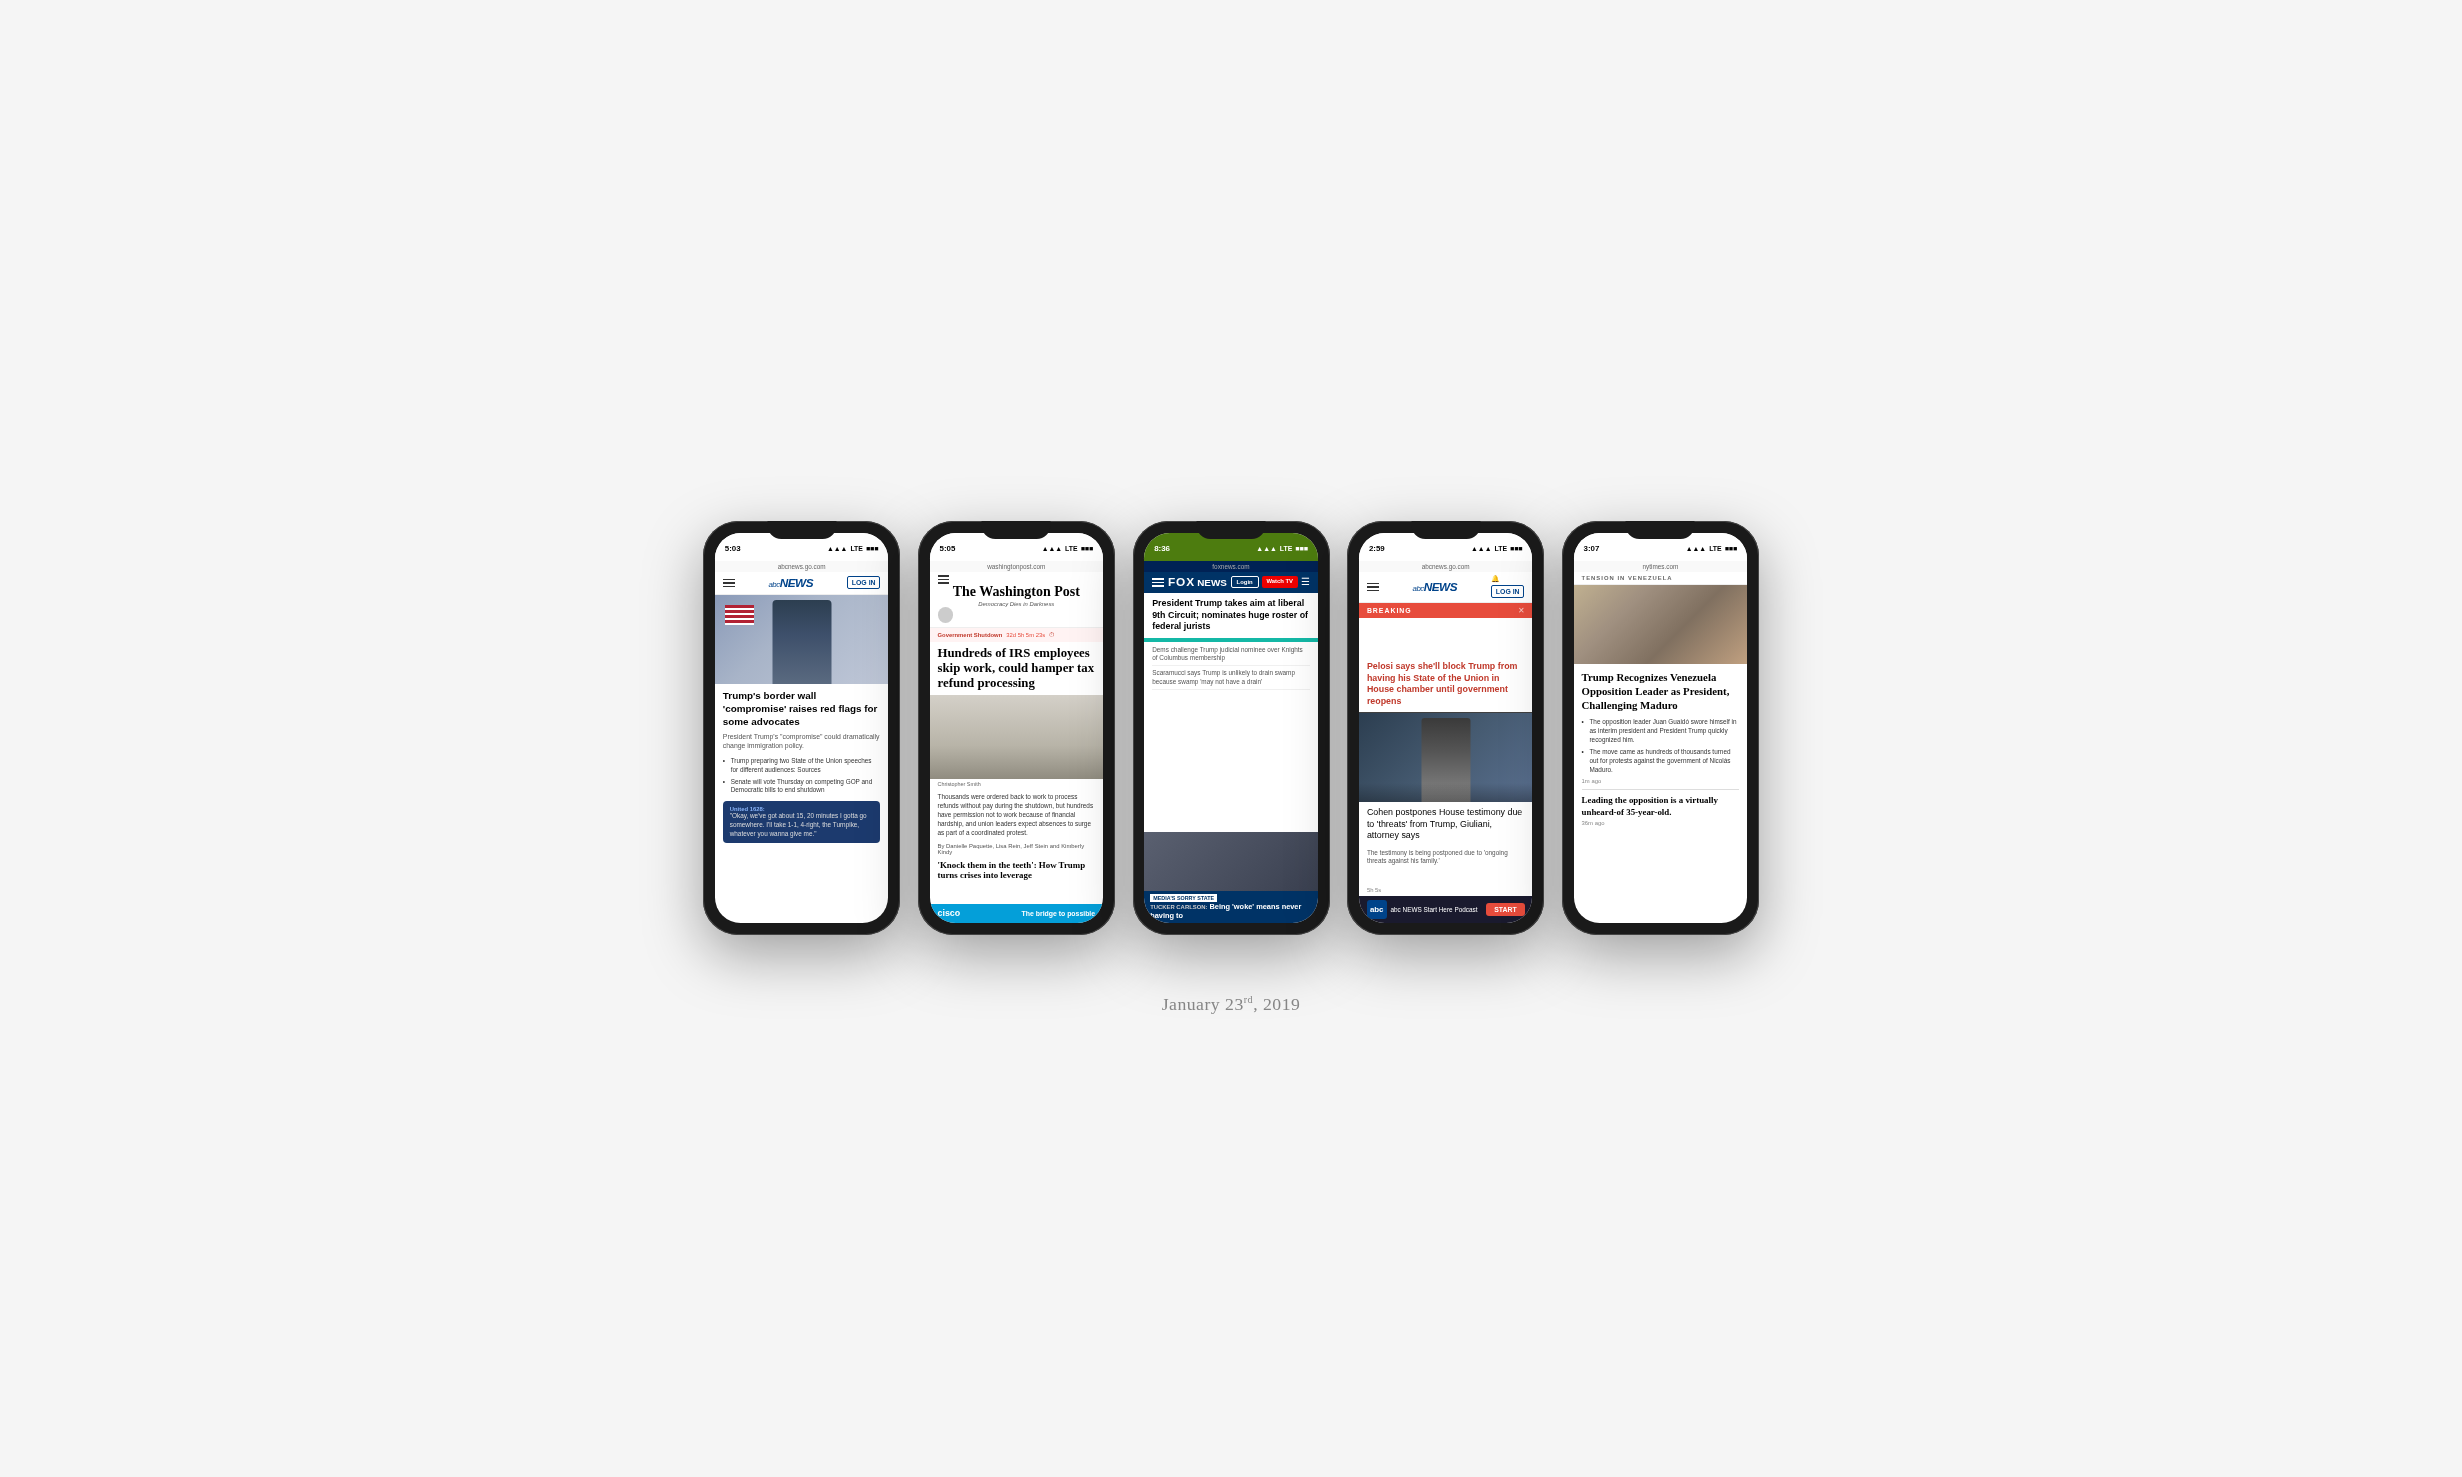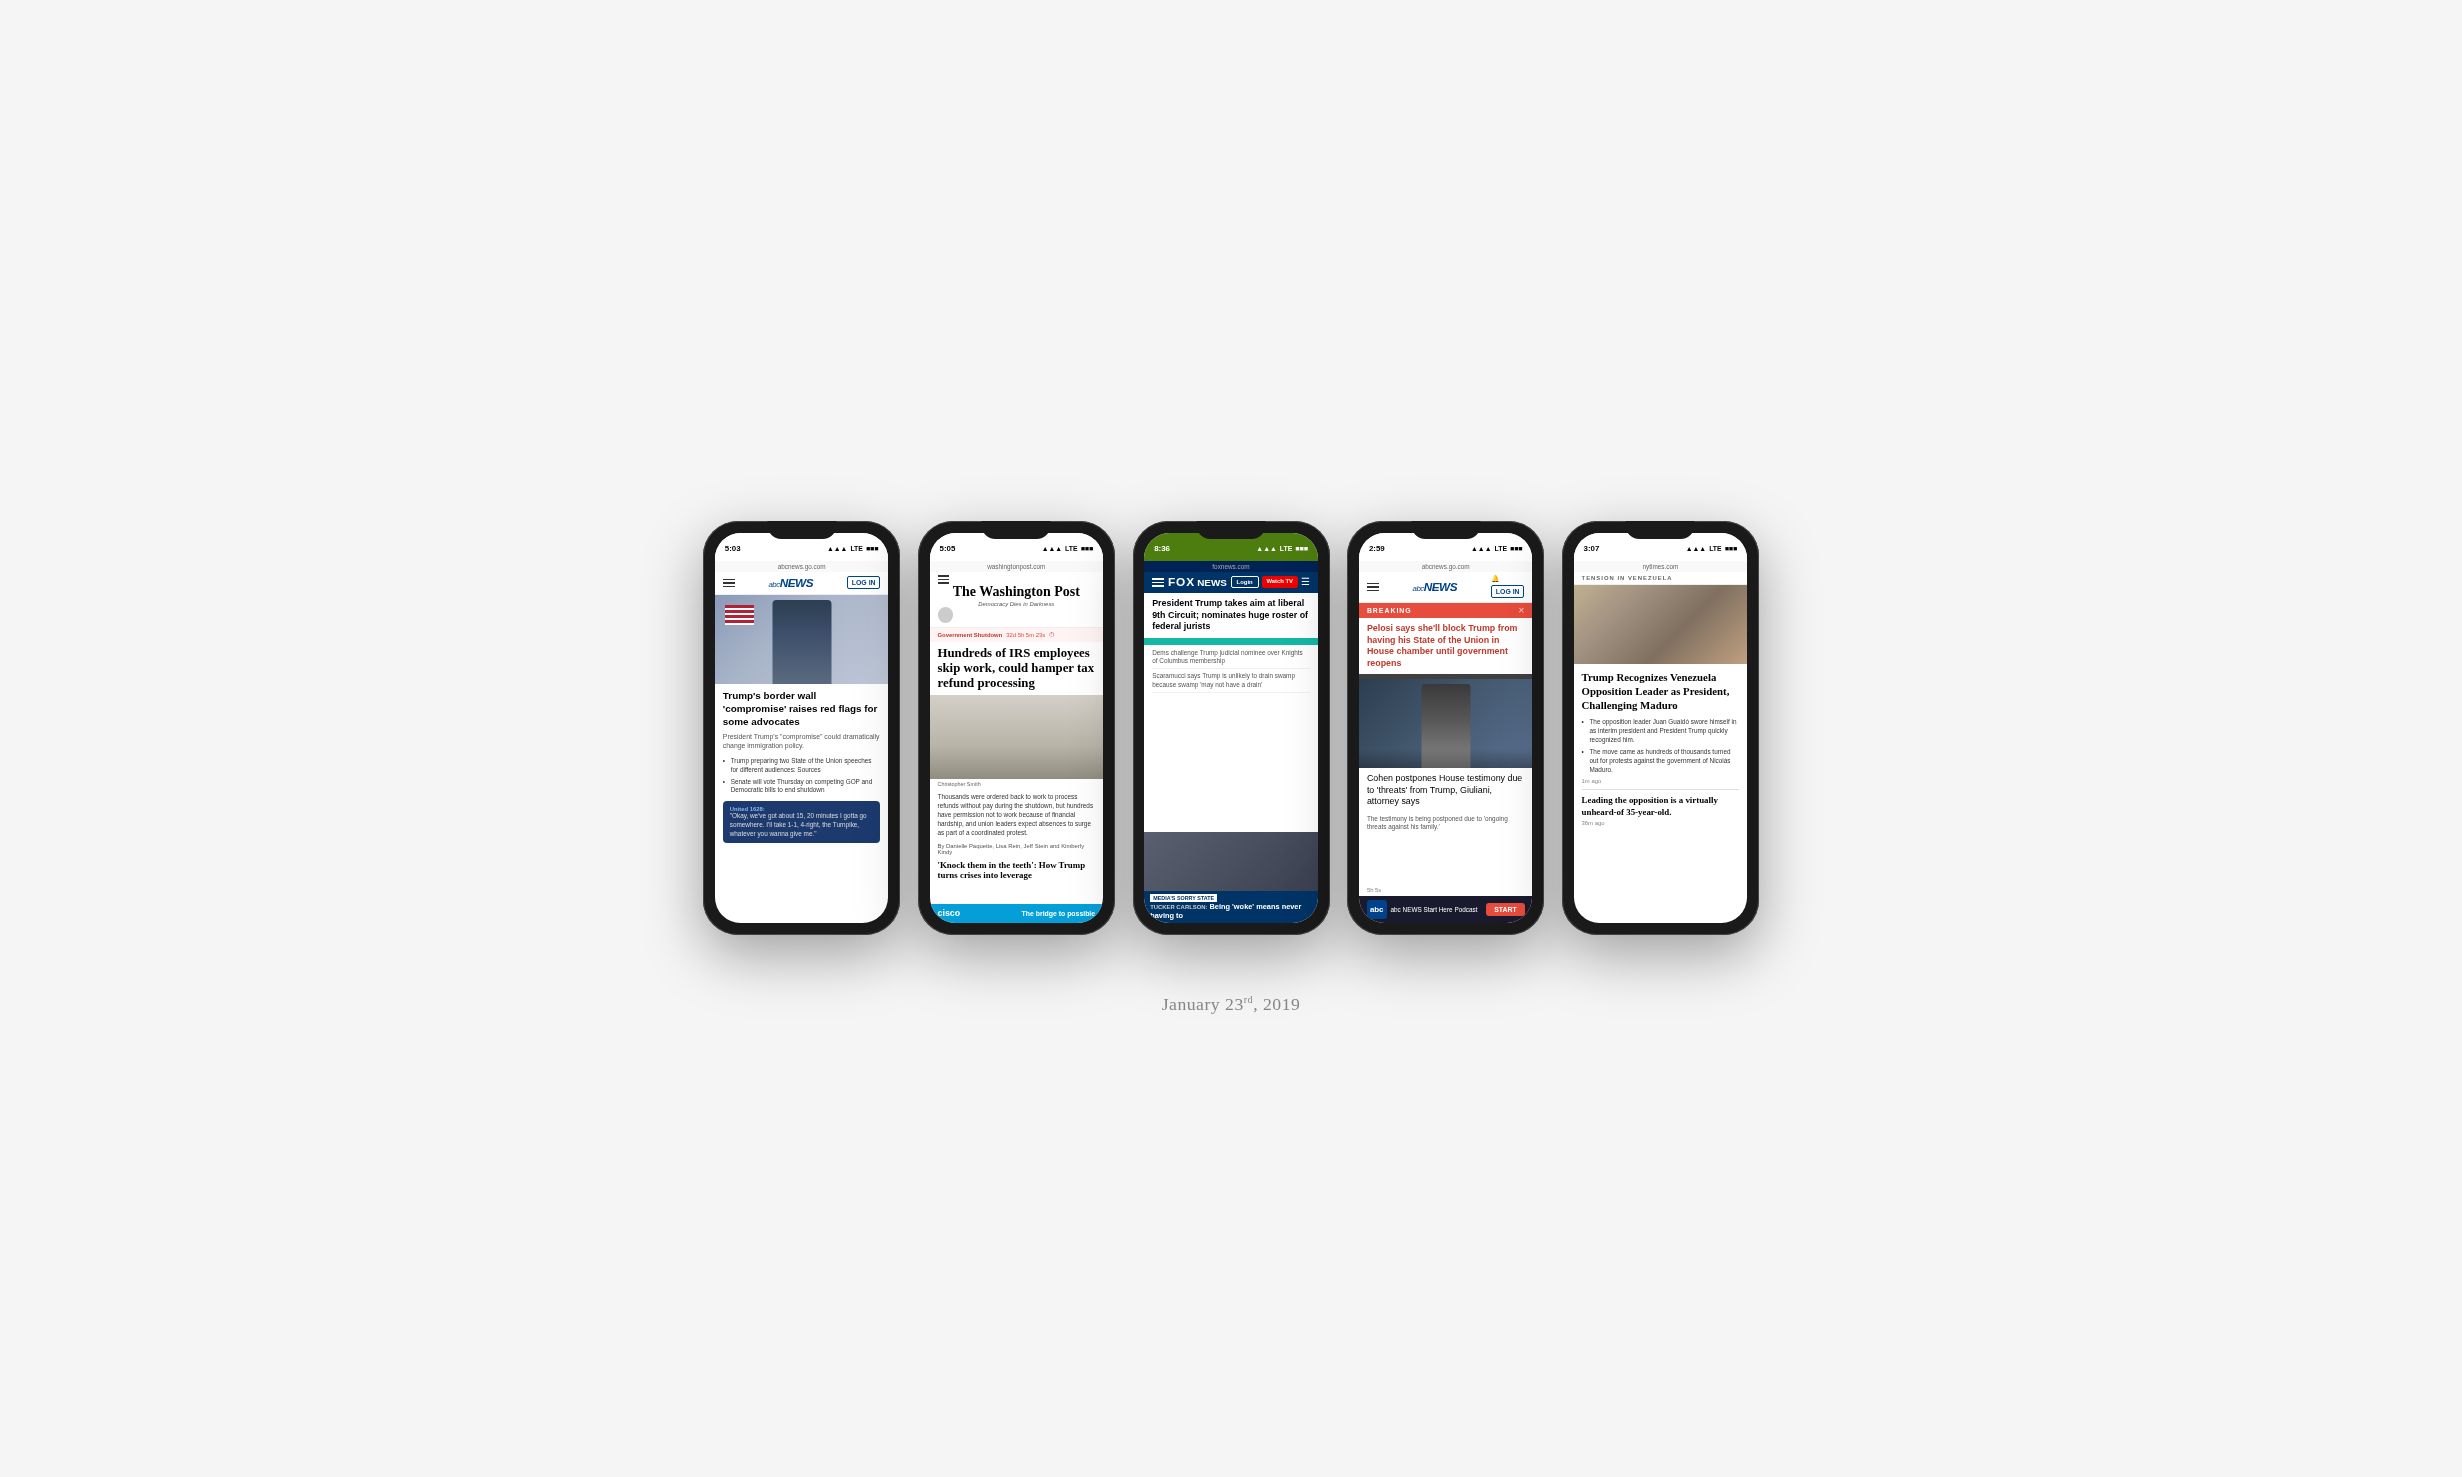--- a/index.html
+++ b/index.html
@@ -361,21 +361,21 @@
     }
     .p3-judges-text {
       color: #fff;
       font-size: 7.9px;
       font-weight: 900;
       letter-spacing: 0.5px;
       text-transform: uppercase;
     }
     .p3-main-headline {
       padding: 4.9px 7.9px;
-      border-bottom: 7px solid #14b8a6;
+      border-bottom: 4px solid #14b8a6;
       flex-shrink: 0;
     }
     .p3-main-h {
       font-size: 8.9px;
       font-weight: 700;
       color: #000;
       line-height: 1.3;
     }
     .p3-sub-items {
       padding: 3.9px 7.9px;
@@ -441,22 +441,23 @@
     .p4-breaking-x {
       font-size: 7.9px;
       color: rgba(255,255,255,0.7);
     }
     .p4-breaking-headline {
       padding: 4.9px 7.9px;
       font-size: 8.9px;
       font-weight: 700;
       color: #c0392b;
       line-height: 1.3;
-      border-bottom: 5px solid #404040;
-      flex-shrink: 0;
+      border-bottom: 1px solid #404040;
+      flex-shrink: 0;
+      margin-top: 38px;
     }
     .p4-hero-img {
       width: 100%;
       height: 89px;
       background: linear-gradient(135deg, #2c3e50 0%, #455a70 50%, #5a7090 100%);
       position: relative;
       flex-shrink: 0;
     }
     .p4-person {
       position: absolute;

